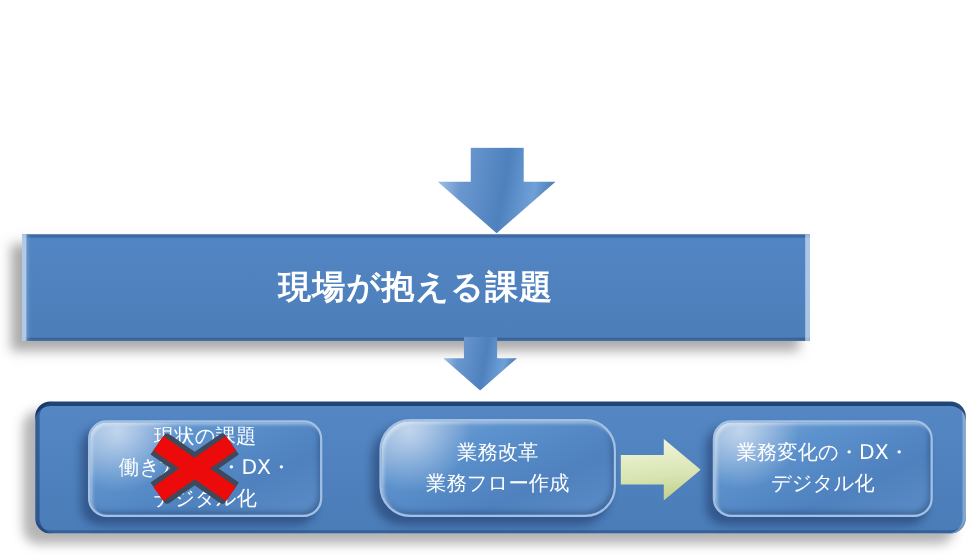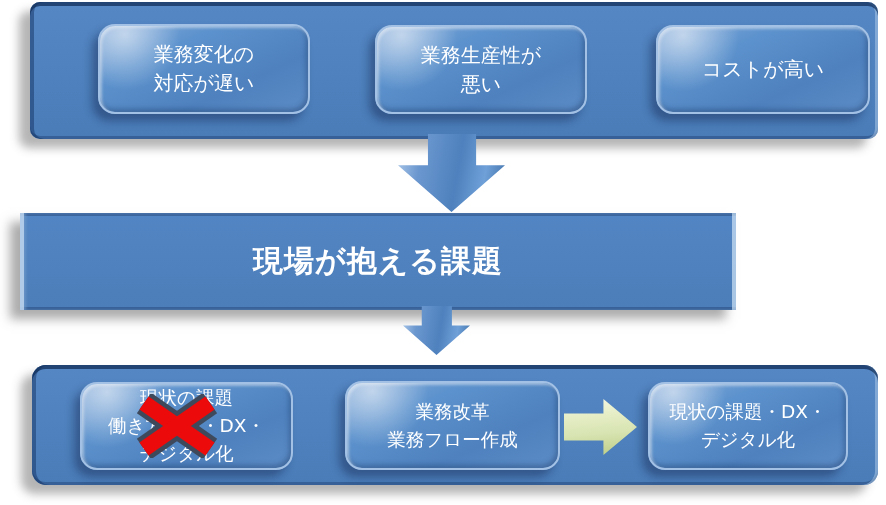--- a/index.html
+++ b/index.html
@@ -54,21 +54,21 @@
   .top-label    { font-size: 20px; }
   .bottom-label { font-size: 18.5px; line-height: 1.5; }
 
   
   .tbox-0 { left: 68px;  top: 22px; width: 212px; height: 90px; }
   .tbox-1 { left: 345px; top: 23px; width: 212px; height: 89px; }
   .tbox-2 { left: 626px; top: 23px; width: 214px; height: 89px; }
 
   
   .bbox-0 { left: 80px;  top: 382px; width: 213px; height: 88px; }
-  .bbox-1 { left: 345px; top: 381px; width: 215px; height: 89px; }
+  .bbox-1 { left: 345px; top: 381px; width: 215px; height: 89px; border-radius: 28px; }
   .bbox-2 { left: 648px; top: 382px; width: 200px; height: 88px; }
 
   
   .down-arrow {
     position: absolute;
     clip-path: polygon(28% 0, 73% 0, 73% 40%, 100% 40%, 50% 100%, 0 40%, 28% 40%);
     background: linear-gradient(100deg, #AFCBEB 0%, #6B97CF 22%, #4E81BD 55%, #6FA0D8 78%, #3C6CA3 100%);
     filter: drop-shadow(-8px 6px 5px rgba(70, 70, 70, 0.55));
   }
   .down-arrow-large { left: 398px; top: 134px; width: 107px; height: 78px; }
@@ -113,33 +113,20 @@
     position: absolute;
     left: 133px; top: 394px; width: 88px; height: 64px;
     z-index: 5;
   }
 </style>
 </head>
 <body>
 
 <div class="canvas">
 
-  <div class="panel panel-top">
-    <div class="glossy-box tbox-0">
-      <span class="box-label top-label">業務変化の
-対応が遅い</span>
-    </div>
-    <div class="glossy-box tbox-1">
-      <span class="box-label top-label">業務生産性が
-悪い</span>
-    </div>
-    <div class="glossy-box tbox-2">
-      <span class="box-label top-label">コストが高い</span>
-    </div>
-  </div>
 
   <div class="down-arrow down-arrow-large"></div>
 
   <div class="banner">
     <span class="banner-title">現場が抱える課題</span>
   </div>
 
   <div class="down-arrow down-arrow-small"></div>
 
   <div class="panel panel-bottom"></div>
@@ -158,17 +145,17 @@
   </svg>
 
   <div class="glossy-box bbox-1">
     <span class="box-label bottom-label">業務改革
 業務フロー作成</span>
   </div>
 
   <div class="right-arrow"></div>
 
   <div class="glossy-box bbox-2">
-    <span class="box-label bottom-label">現状の課題・DX・
+    <span class="box-label bottom-label">業務変化の・DX・
 デジタル化</span>
   </div>
 
 </div>
 
 </body></html>

